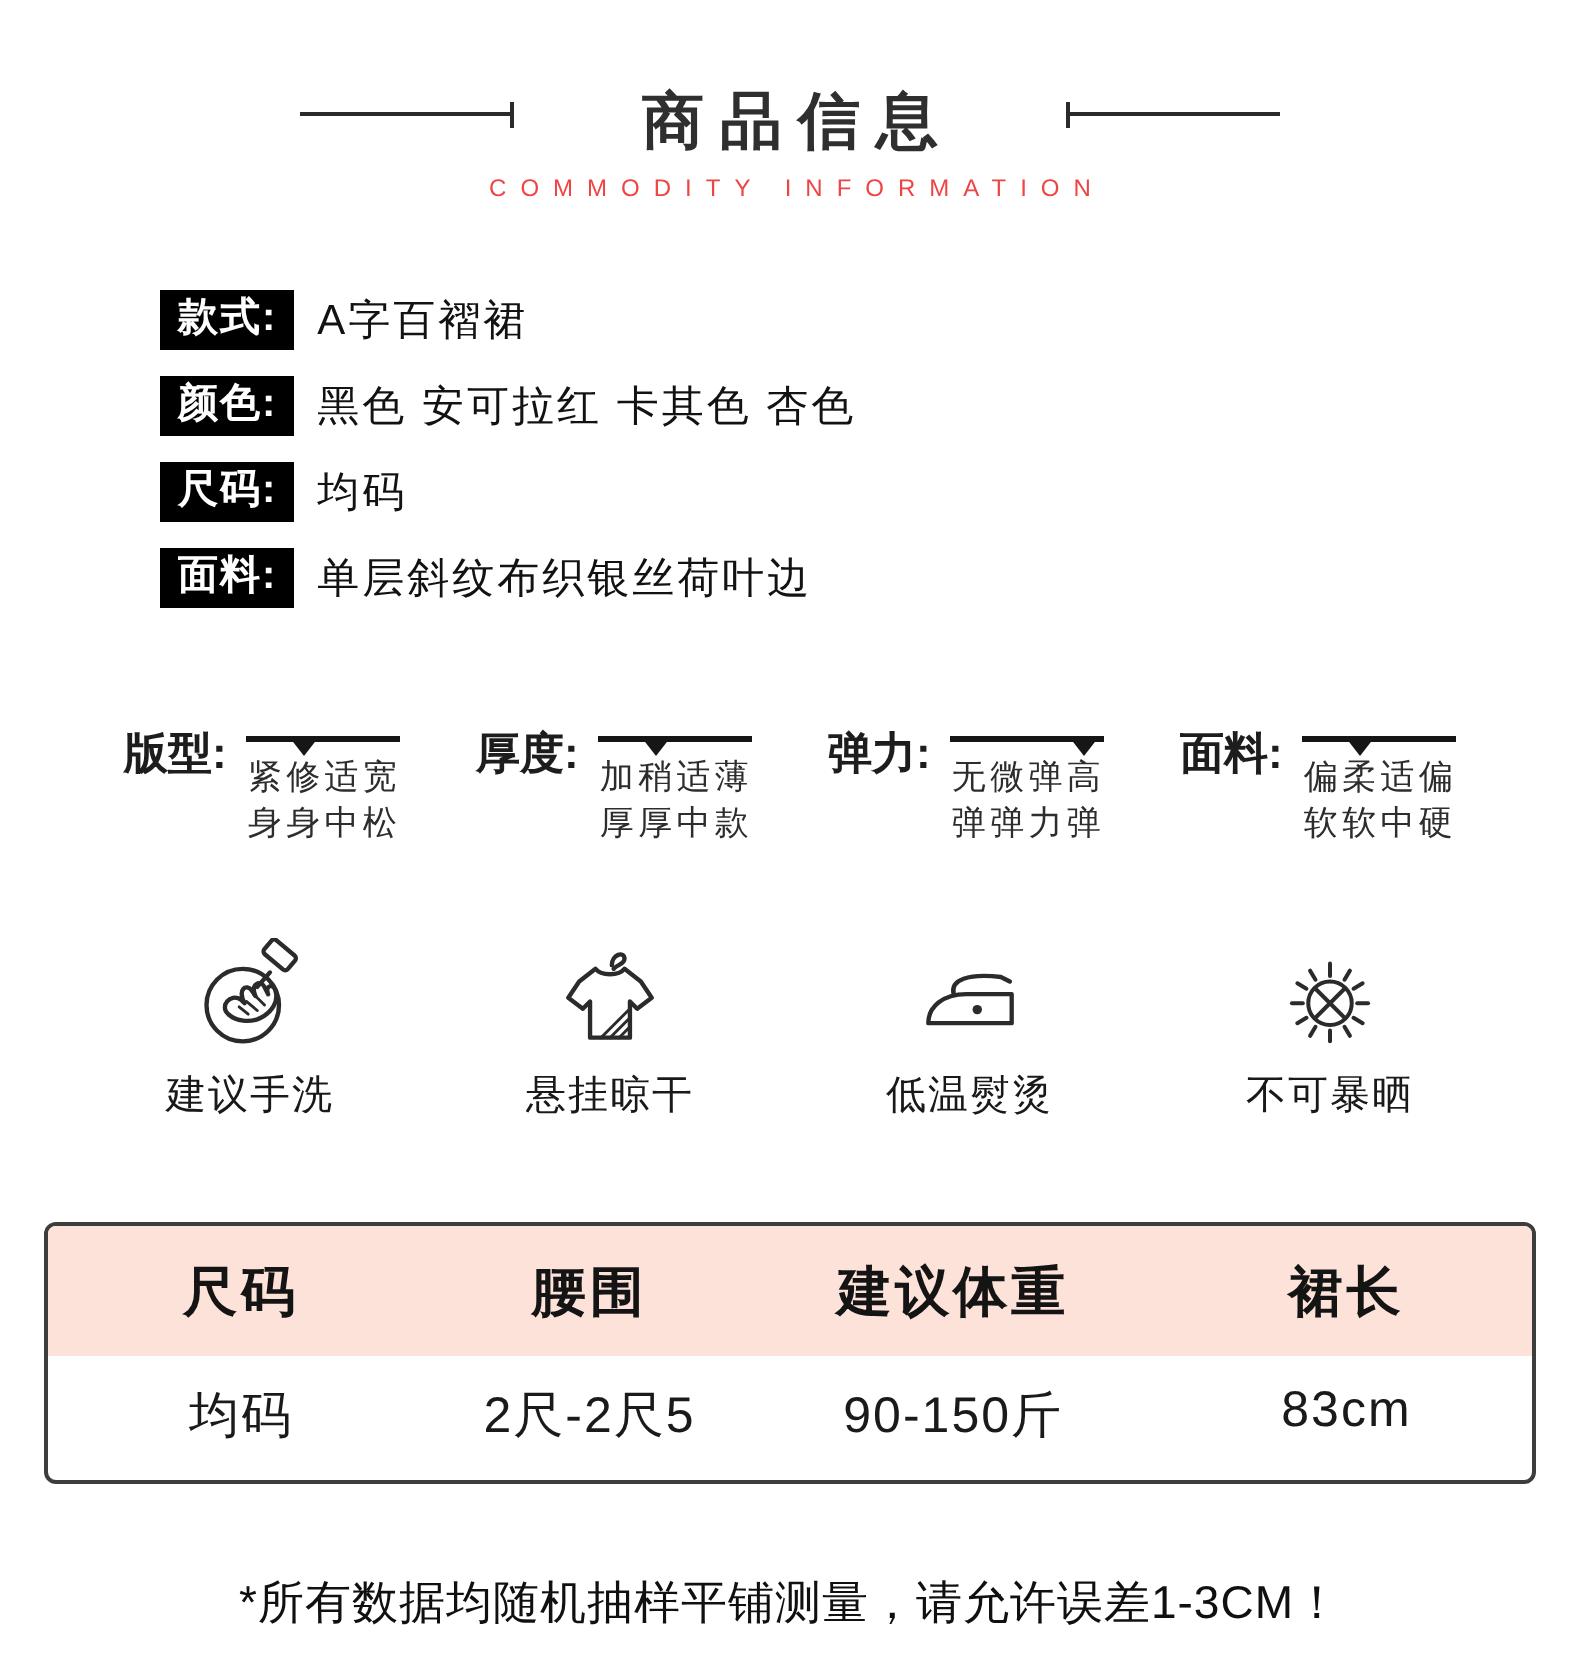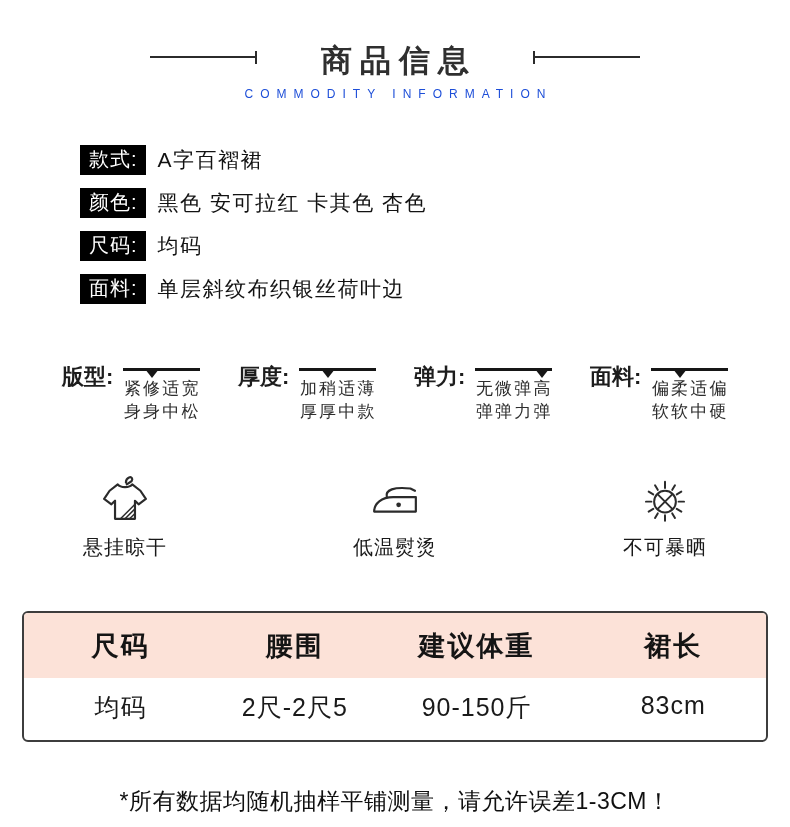--- a/index.html
+++ b/index.html
@@ -17,29 +17,29 @@
   .h-line .tick { position: absolute; top: -7px; width: 2px; height: 13px; background: #2b2b2b; }
   .h-line.left { left: 150px; }
   .h-line.left .tick { right: 0; }
   .h-line.right { right: 150px; }
   .h-line.right .tick { left: 0; }
   .page-title {
     font-size: 31px; font-weight: 700; color: #2f2f2f;
     letter-spacing: 8px; padding-left: 8px; line-height: 42px;
   }
   .page-subtitle {
-    margin-top: 5px; font-size: 12px; color: #1d4ed8;
+    margin-top: 5px; font-size: 12px; color: #ef4444;
     letter-spacing: 7px; padding-left: 7px; font-weight: 500;
   }
 
   
   .attributes { margin: 44px 0 0 80px; }
   .attr-row { display: flex; align-items: center; margin-bottom: 13px; height: 30px; }
   .chip {
-    background: var(--chip-bg, #000); color: #fff; font-size: 20px; font-weight: 400;
+    background: var(--chip-bg, #000); color: #fff; font-size: 20px; font-weight: 700;
     padding: 1px 8px 3px 9px; line-height: 26px; letter-spacing: 1px; flex: 0 0 auto;
   }
   .attr-value { margin-left: 12px; font-size: 21px; color: #121212; letter-spacing: 1.5px; }
 
   
   .scales {
     display: grid; grid-template-columns: 1fr 1fr 1fr 1fr;
     column-gap: 38px; row-gap: 20px;
     margin: 52px 62px 0 62px;
   }
@@ -160,20 +160,32 @@
         <span class="scale-opt">适中</span>
         <span class="scale-opt">偏硬</span>
       </div>
     </div>
   </div>
 
 </div>
 
 <div class="care">
 
+  <div class="care-item">
+    <svg width="58" height="58" viewBox="0 0 64 64" fill="none" stroke="#2b2b2b" stroke-width="2.4" stroke-linecap="round" stroke-linejoin="round">
+      <circle cx="28" cy="37" r="20"></circle>
+      <rect x="40" y="4" width="17" height="10" rx="2" transform="rotate(40 48 9)"></rect>
+      <path d="M43 19 L36 27"></path>
+      <path d="M20 42 C15 38 21 30 27 34 L29 36 C25 28 30 25 33 29 L35 32 C32 25 38 23 40 27 L42 31 C40 26 45 25 46 29 C48 35 44 41 38 44 C32 47 24 46 20 42 Z"></path>
+      <path d="M26 38 L31 42" stroke-width="1.6"></path>
+      <path d="M30 35 L36 40" stroke-width="1.6"></path>
+      <path d="M34 31 L40 37" stroke-width="1.6"></path>
+    </svg>
+    <div class="care-label">建议手洗</div>
+  </div>
 
 
   <div class="care-item">
     <svg width="58" height="58" viewBox="0 0 64 64" fill="none" stroke="#2b2b2b" stroke-width="2.4" stroke-linecap="round" stroke-linejoin="round">
       <path d="M33 15 C33 9 40 7 40 11.5 C40 14.5 36 14.5 34 17"></path>
       <path d="M24 17 L15 24 L9 33 L17 39 L21 35 L21 55 L43 55 L43 35 L47 39 L55 33 L49 24 L40 17 C37 21 27 21 24 17 Z"></path>
       <path d="M27 55 L43 39" stroke-width="1.6"></path>
       <path d="M32 55 L43 44" stroke-width="1.6"></path>
       <path d="M37 55 L43 49" stroke-width="1.6"></path>
     </svg>

